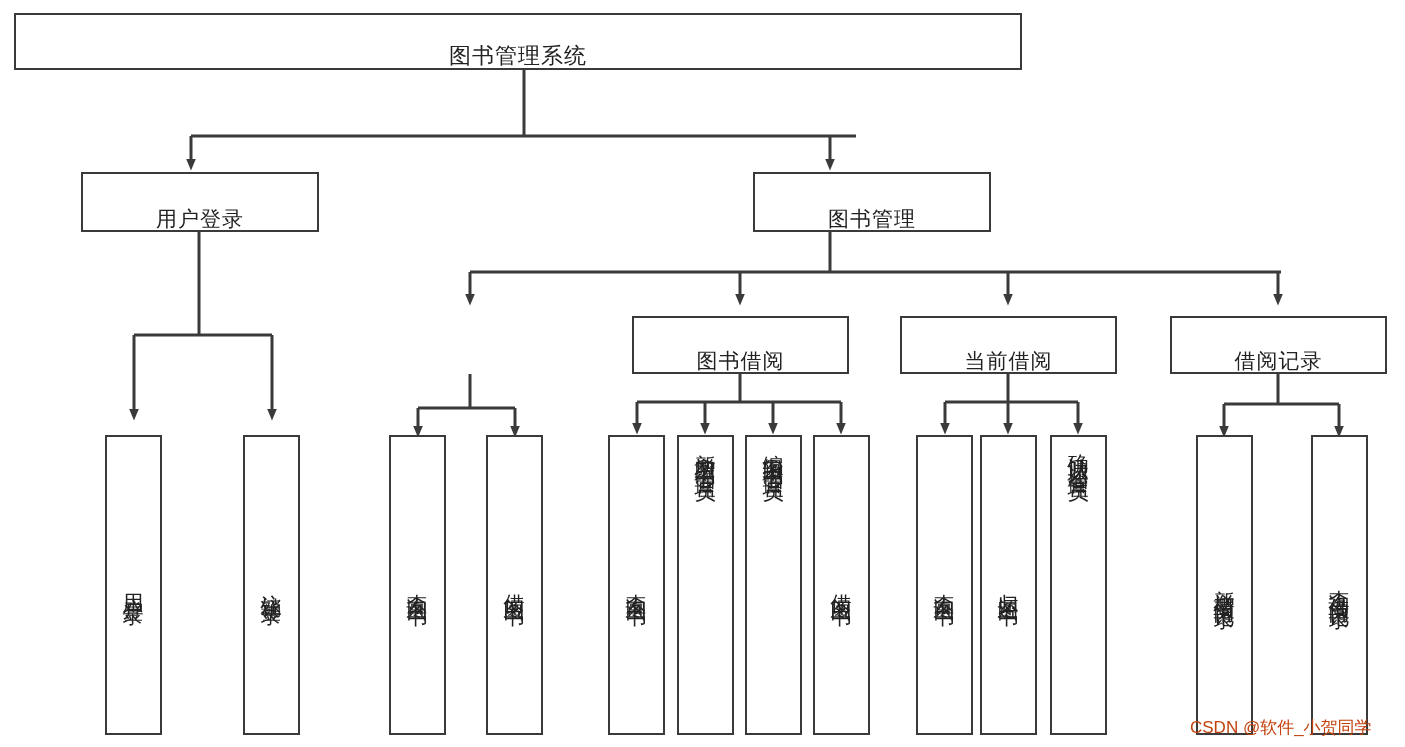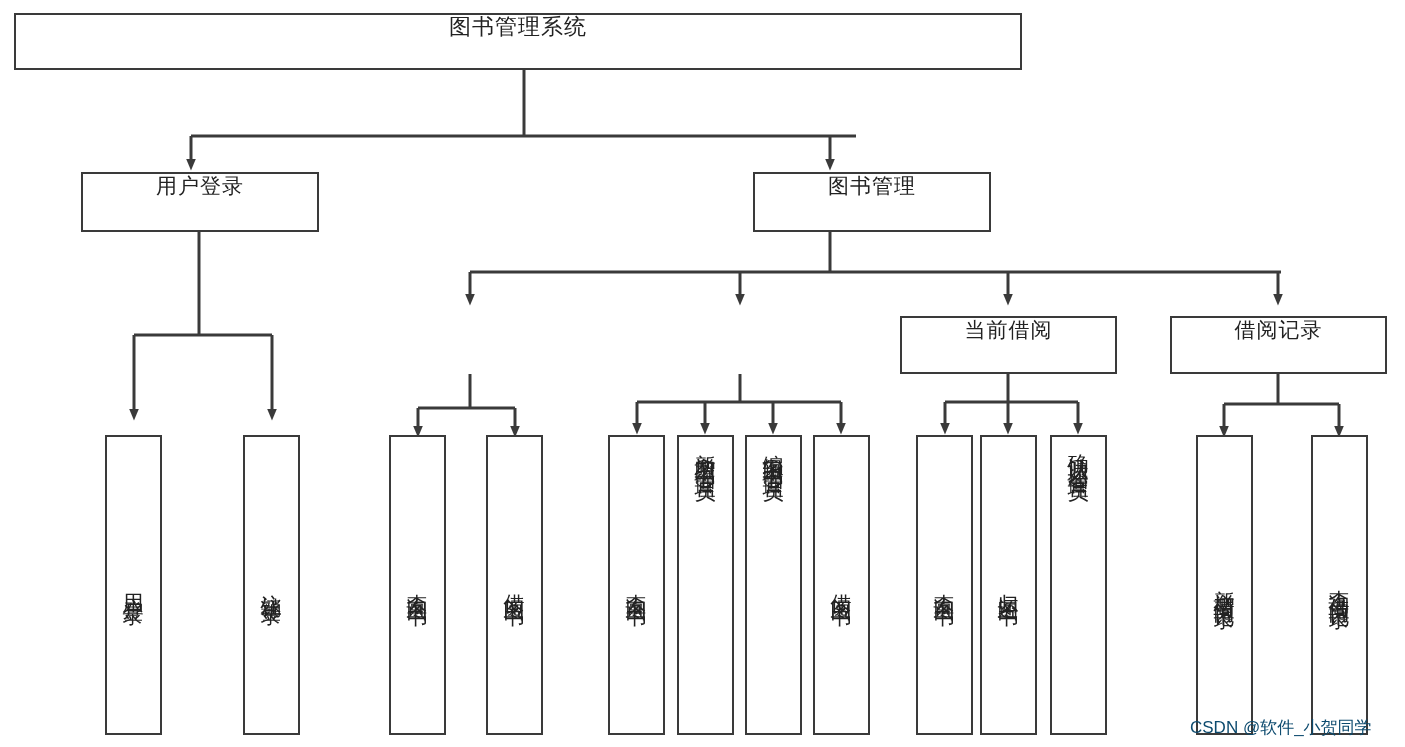--- a/index.html
+++ b/index.html
@@ -25,21 +25,21 @@
     width: 1405px;
     height: 747px;
     pointer-events: none;
   }
   .node {
     position: absolute;
     box-sizing: border-box;
     background: #ffffff;
     border: 2px solid #3a3a3a;
     display: flex;
-    align-items: flex-start;
+    align-items: flex-end;
     justify-content: center;
     color: #222222;
   }
   .node .label {
     font-size: 21px;
     letter-spacing: 1px;
     white-space: nowrap;
     line-height: 1.1;
   }
   .node.root .label { font-size: 22px; }
@@ -57,21 +57,21 @@
     letter-spacing: 4px;
     line-height: 1;
     white-space: nowrap;
     text-align: center;
   }
   .node.leaf.center-text {
     align-items: center;
   }
   .watermark {
     position: absolute;
-    color: #0c4a6e;
+    color: #c2410c;
     font-size: 17px;
     white-space: nowrap;
     font-family: "Liberation Sans", "DejaVu Sans", sans-serif;
   }
 </style>
 </head>
 <body>
 
 <div id="canvas">
 
@@ -130,20 +130,23 @@
     <span class="label">图书管理系统</span>
   </div>
 
   <div class="node branch" style="left:81px; top:172px; width:238px; height:60px;">
     <span class="label">用户登录</span>
   </div>
   <div class="node branch" style="left:753px; top:172px; width:238px; height:60px;">
     <span class="label">图书管理</span>
   </div>
 
+  <div class="node branch" style="left:632px; top:316px; width:217px; height:58px;">
+    <span class="label">图书借阅</span>
+  </div>
   <div class="node branch" style="left:1170px; top:316px; width:217px; height:58px;">
     <span class="label">借阅记录</span>
   </div>
   <div class="node branch" style="left:900px; top:316px; width:217px; height:58px;">
     <span class="label">当前借阅</span>
   </div>
 
   <div class="node leaf center-text" style="left:105px; top:435px; width:57px; height:300px;">
     <span class="label">用户登录</span>
   </div>

